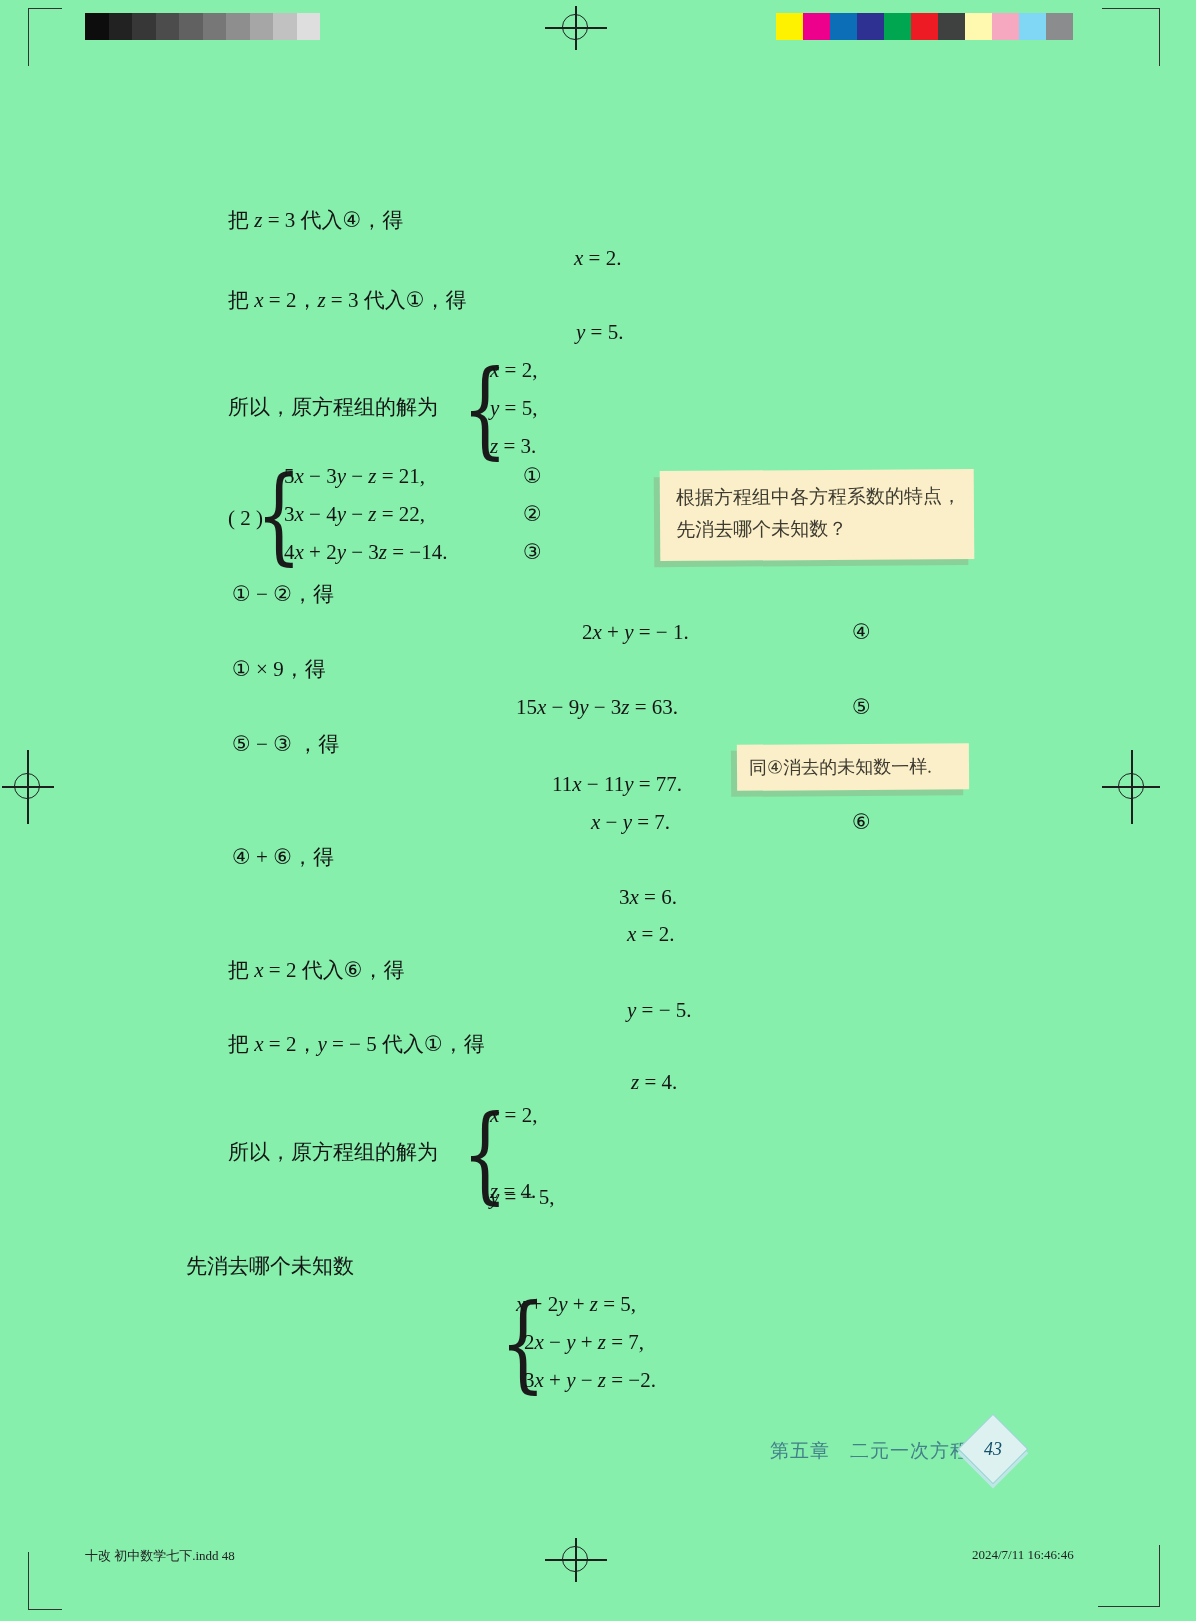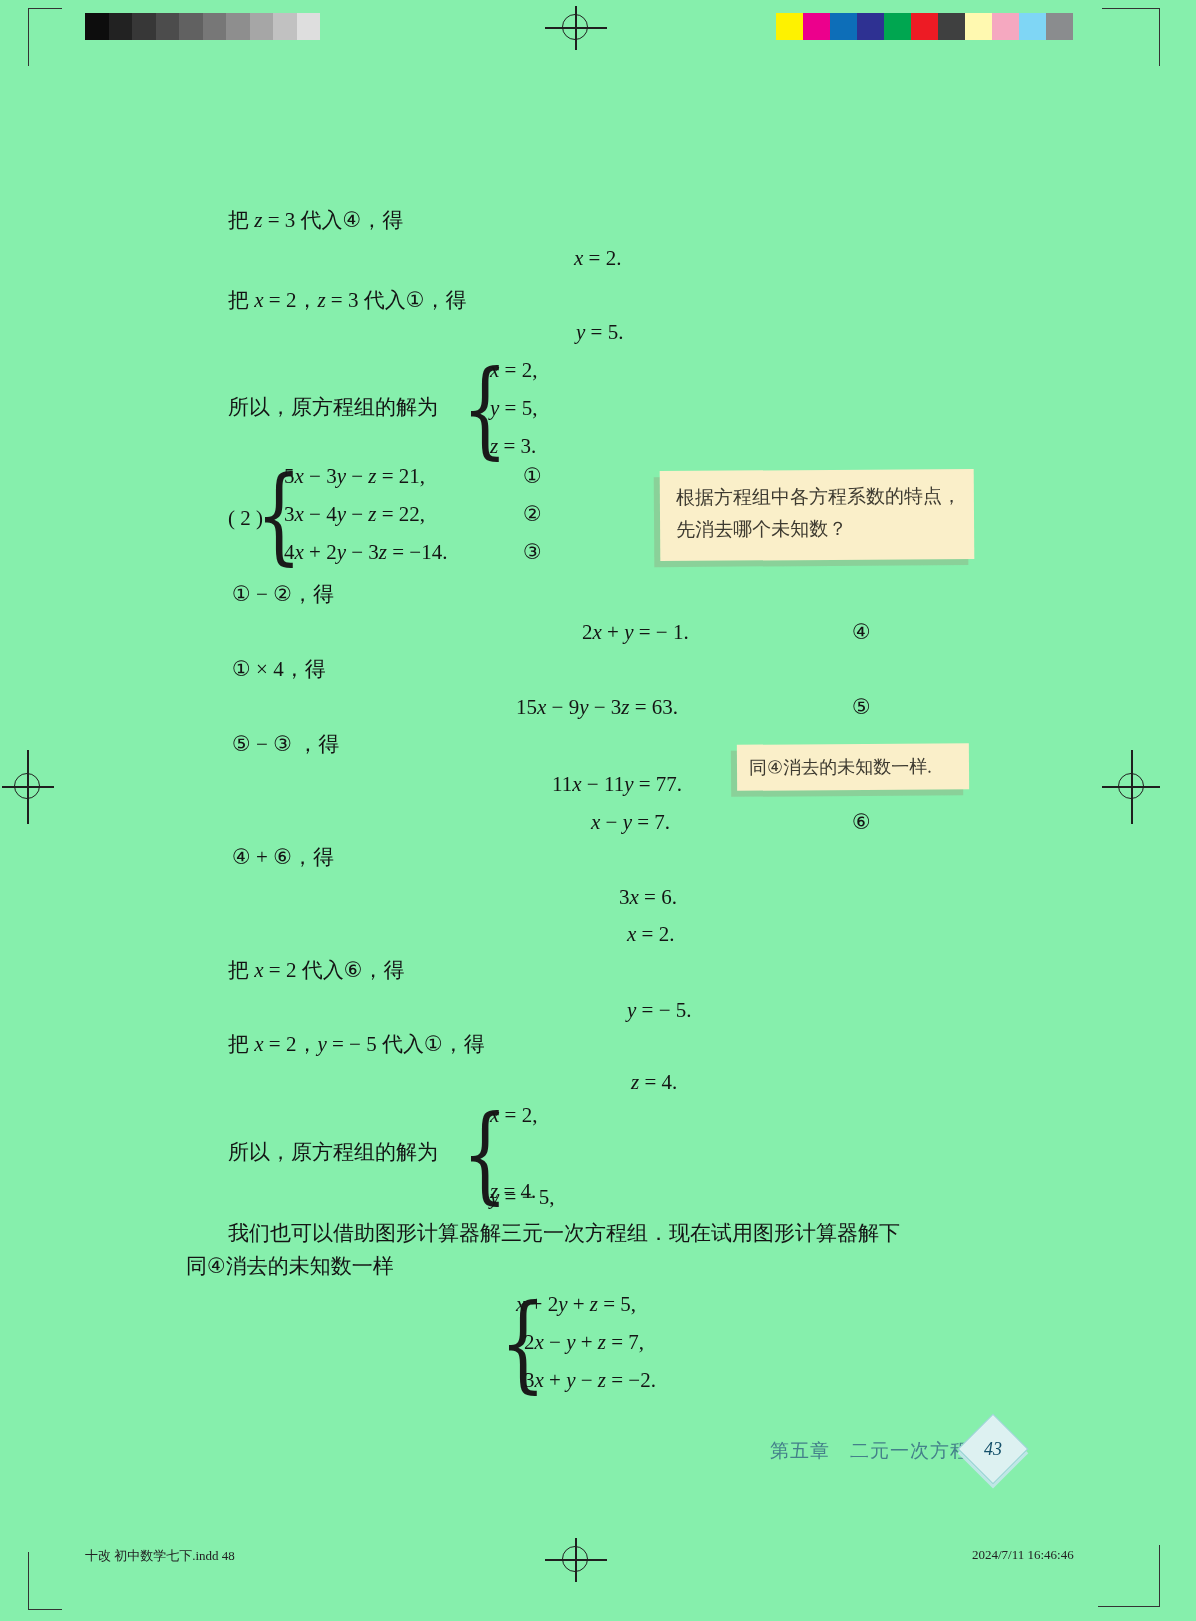--- a/index.html
+++ b/index.html
@@ -118,21 +118,21 @@
 
   <div class="note" style="left:660px;top:470px;width:314px;height:90px">
     <div class="note-line">根据方程组中各方程系数的特点，</div>
     <div class="note-line">先消去哪个未知数？</div>
   </div>
 
   <div class="line mathify" style="left:232px;top:581px">① − ②，得</div>
   <div class="line mathify" style="left:582px;top:619px">2<i>x</i> + <i>y</i> = − 1.</div>
   <div class="line" style="left:852px;top:619px">④</div>
 
-  <div class="line mathify" style="left:232px;top:656px">① × 4，得</div>
+  <div class="line mathify" style="left:232px;top:656px">① × 9，得</div>
   <div class="line mathify" style="left:516px;top:694px">15<i>x</i> − 9<i>y</i> − 3<i>z</i> = 63.</div>
   <div class="line" style="left:852px;top:694px">⑤</div>
 
   <div class="line mathify" style="left:232px;top:731px">⑤ − ③ ，得</div>
 
   <div class="note" style="left:737px;top:744px;width:232px;height:46px;padding:7px 12px">
     <div class="note-line" style="font-size:18px">同④消去的未知数一样.</div>
   </div>
 
   <div class="line mathify" style="left:552px;top:771px">11<i>x</i> − 11<i>y</i> = 77.</div>
@@ -147,22 +147,21 @@
   <div class="line mathify" style="left:627px;top:997px"><i>y</i> = − 5.</div>
   <div class="line mathify" style="left:228px;top:1031px">把 <i>x</i> = 2，<i>y</i> = − 5 代入①，得</div>
   <div class="line mathify" style="left:631px;top:1069px"><i>z</i> = 4.</div>
 
   <div class="line" style="left:228px;top:1139px">所以，原方程组的解为</div>
   <div class="brace" style="left:462px;top:1101px">{</div>
   <div class="line mathify" style="left:490px;top:1102px"><i>x</i> = 2,</div>
   <div class="line mathify" style="left:490px;top:1184px"><i>y</i> = − 5,</div>
   <div class="line mathify" style="left:490px;top:1178px"><i>z</i> = 4.</div>
 
-  <div class="line" style="left:228px;top:1220px">我们也可以借助图形计算器解三元一次方程组．现在试用图形计算器解下</div>
-  <div class="line" style="left:186px;top:1253px">同④消去的未知数一样</div>
+  <div class="line" style="left:186px;top:1253px">先消去哪个未知数</div>
 
   <div class="brace" style="left:500px;top:1290px">{</div>
   <div class="line mathify" style="left:516px;top:1291px"><i>x</i> + 2<i>y</i> + <i>z</i> = 5,</div>
   <div class="line mathify" style="left:524px;top:1329px">2<i>x</i> − <i>y</i> + <i>z</i> = 7,</div>
   <div class="line mathify" style="left:524px;top:1367px">3<i>x</i> + <i>y</i> − <i>z</i> = −2.</div>
 
   <div class="footer-chapter" style="left:770px;top:1438px">第五章　二元一次方程组</div>
   <div class="diamond" style="left:968px;top:1424px">
     <span>43</span>
   </div>

